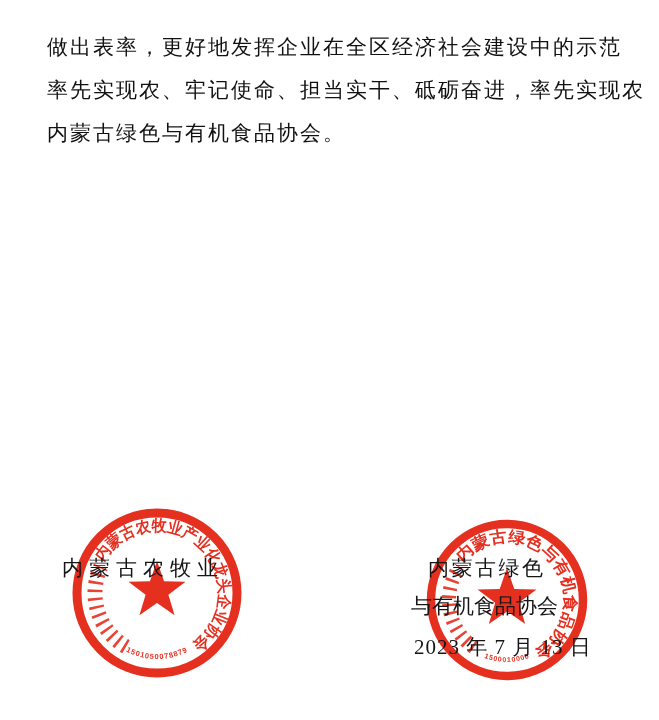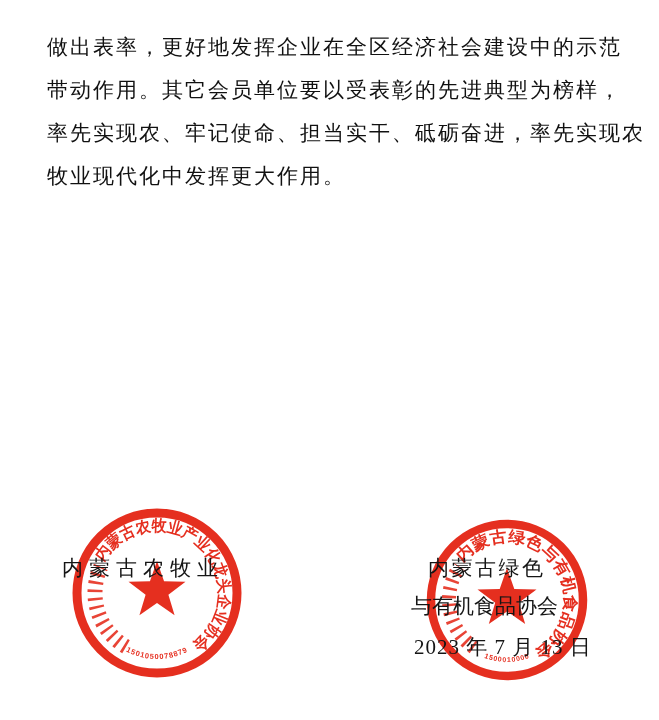--- a/index.html
+++ b/index.html
@@ -43,23 +43,22 @@
   .sig-date    { left: 414px; top: 633px; letter-spacing: 1px;  }
   svg text { font-family: "Liberation Sans", sans-serif; }
 </style>
 </head>
 <body>
 
 <div class="page">
 
   <div class="para">
     <div class="line">做出表率，更好地发挥企业在全区经济社会建设中的示范</div>
-    <div class="line">带动作用。其它会员单位要以受表彰的先进典型为榜样，</div>
     <div class="line">率先实现农、牢记使命、担当实干、砥砺奋进，率先实现农</div>
-    <div class="line">牧业现代化中发挥更大作用。</div>
+    <div class="line">内蒙古绿色与有机食品协会。</div>
   </div>
 
 
   <div class="seal seal-left">
     <svg width="180" height="180" viewBox="0 0 180 180">
       <defs>
         <path id="arcL-ring" d="M 36.3,59.0 A 62,62 0 1 1 121.0,143.7" fill="none"></path>
         <path id="arcL-num" d="M 52.1,144.1 A 66,66 0 0 0 127.9,144.1" fill="none"></path>
       </defs>
       <circle cx="90" cy="90" r="80" fill="none" stroke="#e42313" stroke-width="9"></circle>

